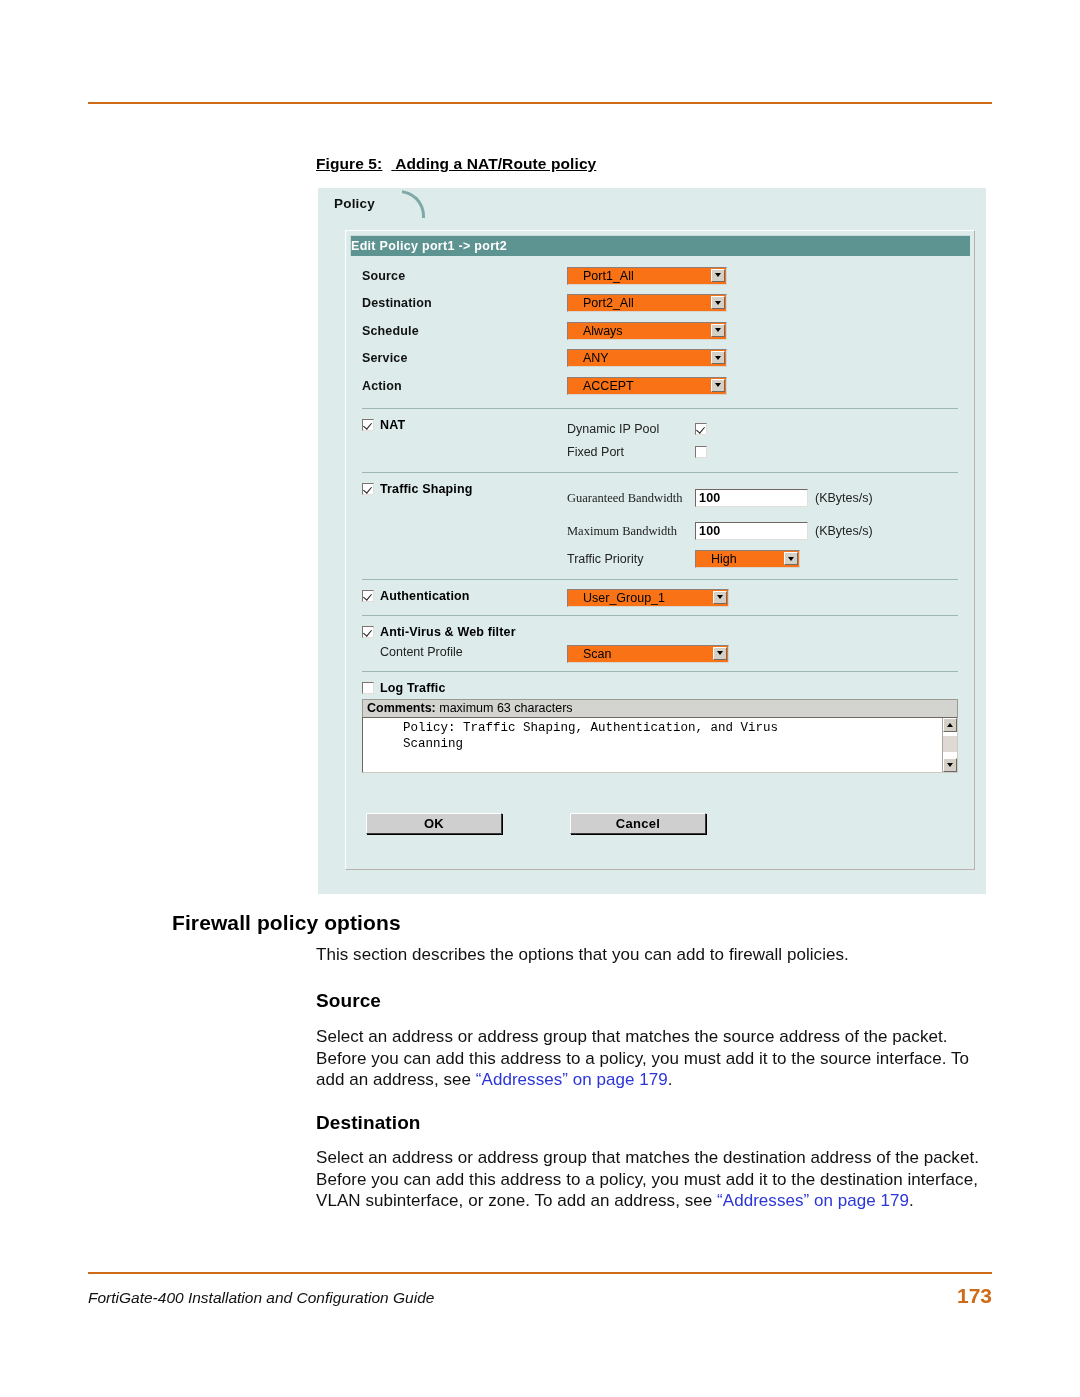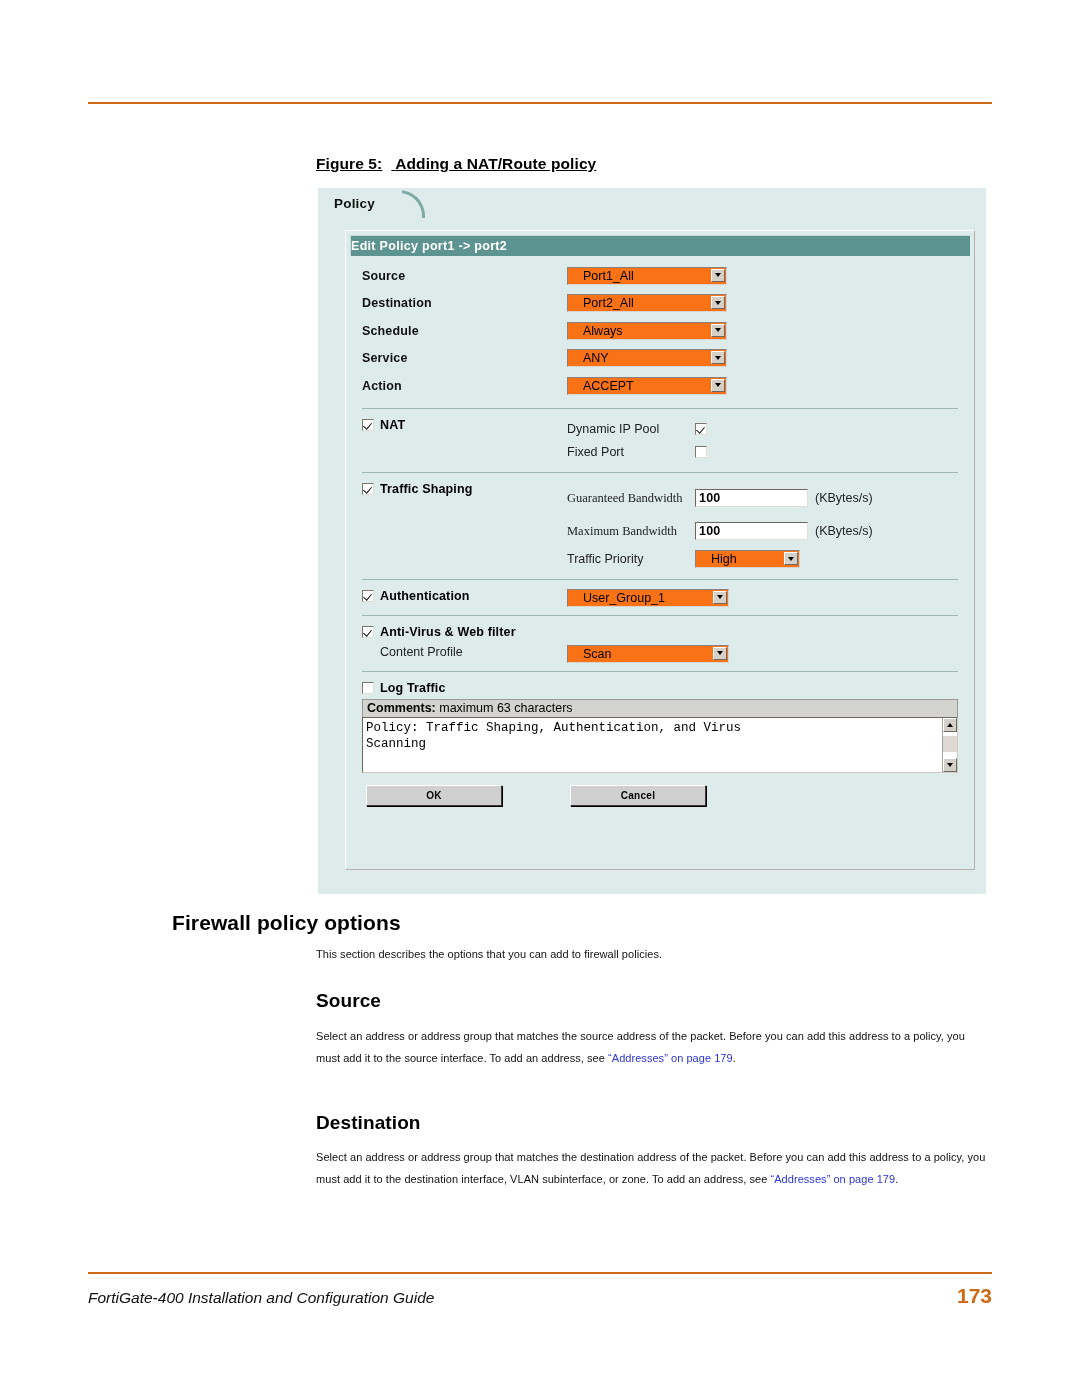--- a/index.html
+++ b/index.html
@@ -284,20 +284,21 @@
   .comments-head b { font-weight: bold; }
   .comments-box {
     position: relative;
     border: 1px solid #6f6660;
     border-right-color: #cfcac4;
     border-bottom-color: #cfcac4;
     background: #ffffff;
     height: 56px;
     box-sizing: border-box;
     overflow: hidden;
+    padding-left: 37px;
   }
   .comments-text {
     font-family: "Liberation Mono", "DejaVu Sans Mono", monospace;
     font-size: 12.5px;
     line-height: 16px;
     padding: 2px 22px 0 3px;
     white-space: pre-wrap;
     color: #000;
   }
   .scrollbar {
@@ -360,23 +361,24 @@
     background: #cfcfcf;
     border: 1px solid #ffffff;
     border-right-color: #3a3a3a;
     border-bottom-color: #3a3a3a;
     box-shadow: 1px 1px 0 0 #000;
     box-sizing: border-box;
     display: flex;
     align-items: center;
     justify-content: center;
     font-weight: bold;
-    font-size: 10px;
+    font-size: 13px;
     letter-spacing: .3px;
     color: #000;
+    margin-top: 28px;
   }
   .btn-gap { width: 68px; }
 
   
   .h1 {
     position: absolute;
     left: 172px;
     font-size: 21px;
     font-weight: bold;
     letter-spacing: .1px;
@@ -385,21 +387,21 @@
     position: absolute;
     left: 316px;
     font-size: 19px;
     font-weight: bold;
     letter-spacing: .1px;
   }
   .ptext {
     position: absolute;
     left: 316px;
     width: 676px;
-    font-size: 11px;
+    font-size: 17px;
     line-height: 21.5px;
     letter-spacing: .05px;
     color: #111;
   }
   .lnk { color: #2b35d8; }
 
   
   .page-footer {
     position: absolute;
     left: 88px;

